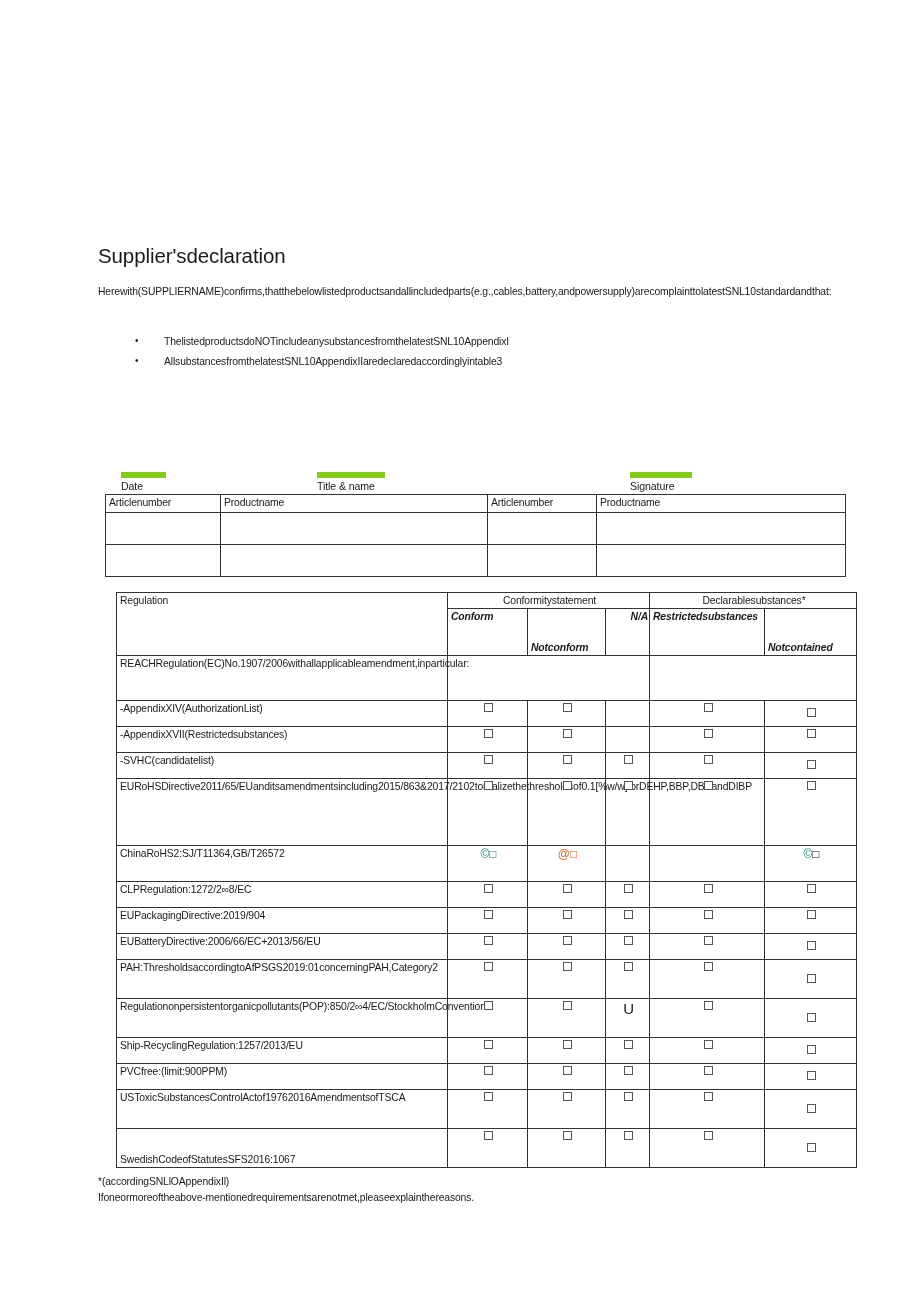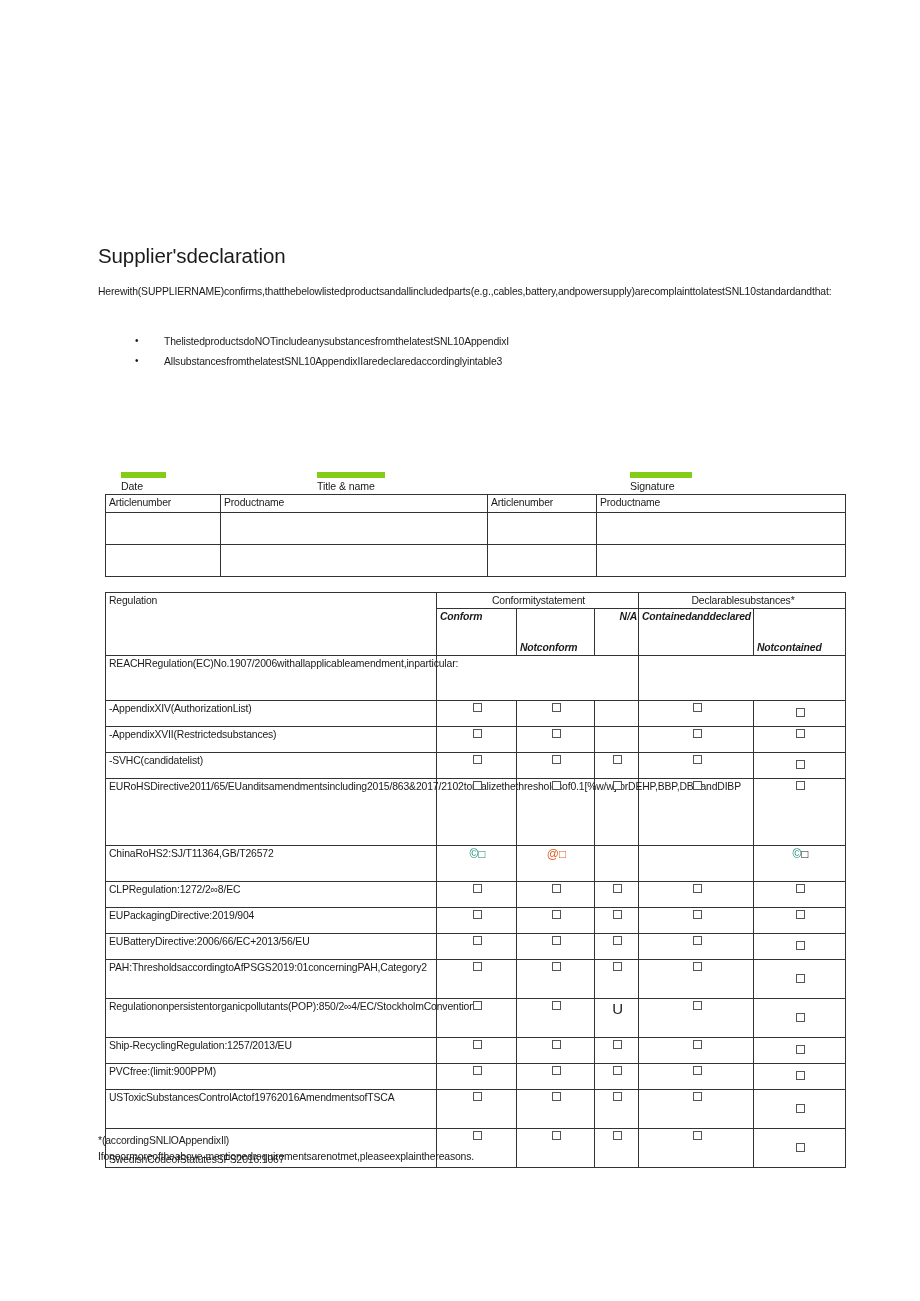--- a/index.html
+++ b/index.html
@@ -108,21 +108,21 @@
     left: 105px;
     top: 494px;
     width: 740px;
   }
   #article-table td { height: 13px; }
   #article-table tr.blank td { height: 27px; }
 
   
   #reg-table {
     position: absolute;
-    left: 105px;
+    left: 116px;
     top: 592px;
     width: 740px;
   }
   #reg-table td { padding: 2px 1px 2px 3px; }
   .hdr-center { text-align: center; }
   .hdr-it { font-style: italic; font-weight: bold; }
   .hdr-na  { font-style: italic; font-weight: bold; text-align: right; padding-right: 4px; }
   .sub-hdr-cell { height: 42px; vertical-align: top; }
   .sub-hdr-bot   { vertical-align: bottom; }
   .indent { padding-left: 26px; }
@@ -145,21 +145,21 @@
   .mark-u {
     font-size: 15px;
     line-height: 15px;
     color: #1a1a1a;
   }
 
   
   .footnotes {
     position: absolute;
     left: 98px;
-    top: 1133px;
+    top: 1174px;
     width: 700px;
     font-size: 10.4px;
     line-height: 15.5px;
     letter-spacing: -0.15px;
     color: #1a1a1a;
   }
 </style>
 </head>
 <body>
 
@@ -221,21 +221,21 @@
     <tbody id="reg-tbody">
       <tr>
         <td rowspan="2">Regulation</td>
         <td colspan="3" class="hdr-center">Conformitystatement</td>
         <td colspan="2" class="hdr-center">Declarablesubstances*</td>
       </tr>
       <tr>
         <td class="sub-hdr-cell hdr-it">Conform</td>
         <td class="sub-hdr-cell sub-hdr-bot hdr-it">Notconform</td>
         <td class="sub-hdr-cell hdr-na">N/A</td>
-        <td class="sub-hdr-cell hdr-it">Containedanddeclared</td>
+        <td class="sub-hdr-cell hdr-it">Restrictedsubstances</td>
         <td class="sub-hdr-cell sub-hdr-bot hdr-it">Notcontained</td>
       </tr>
     <tr>
           <td style="height: 40px;">REACHRegulation(EC)No.1907/2006withallapplicableamendment,inparticular:</td>
           <td colspan="3">&nbsp;</td>
           <td colspan="2">&nbsp;</td>
         </tr>
         <tr>
           <td class="indent" style="height: 21px;">-AppendixXIV(AuthorizationList)</td>
           <td class="cb-cell"><span><span class="box"></span></span></td>

